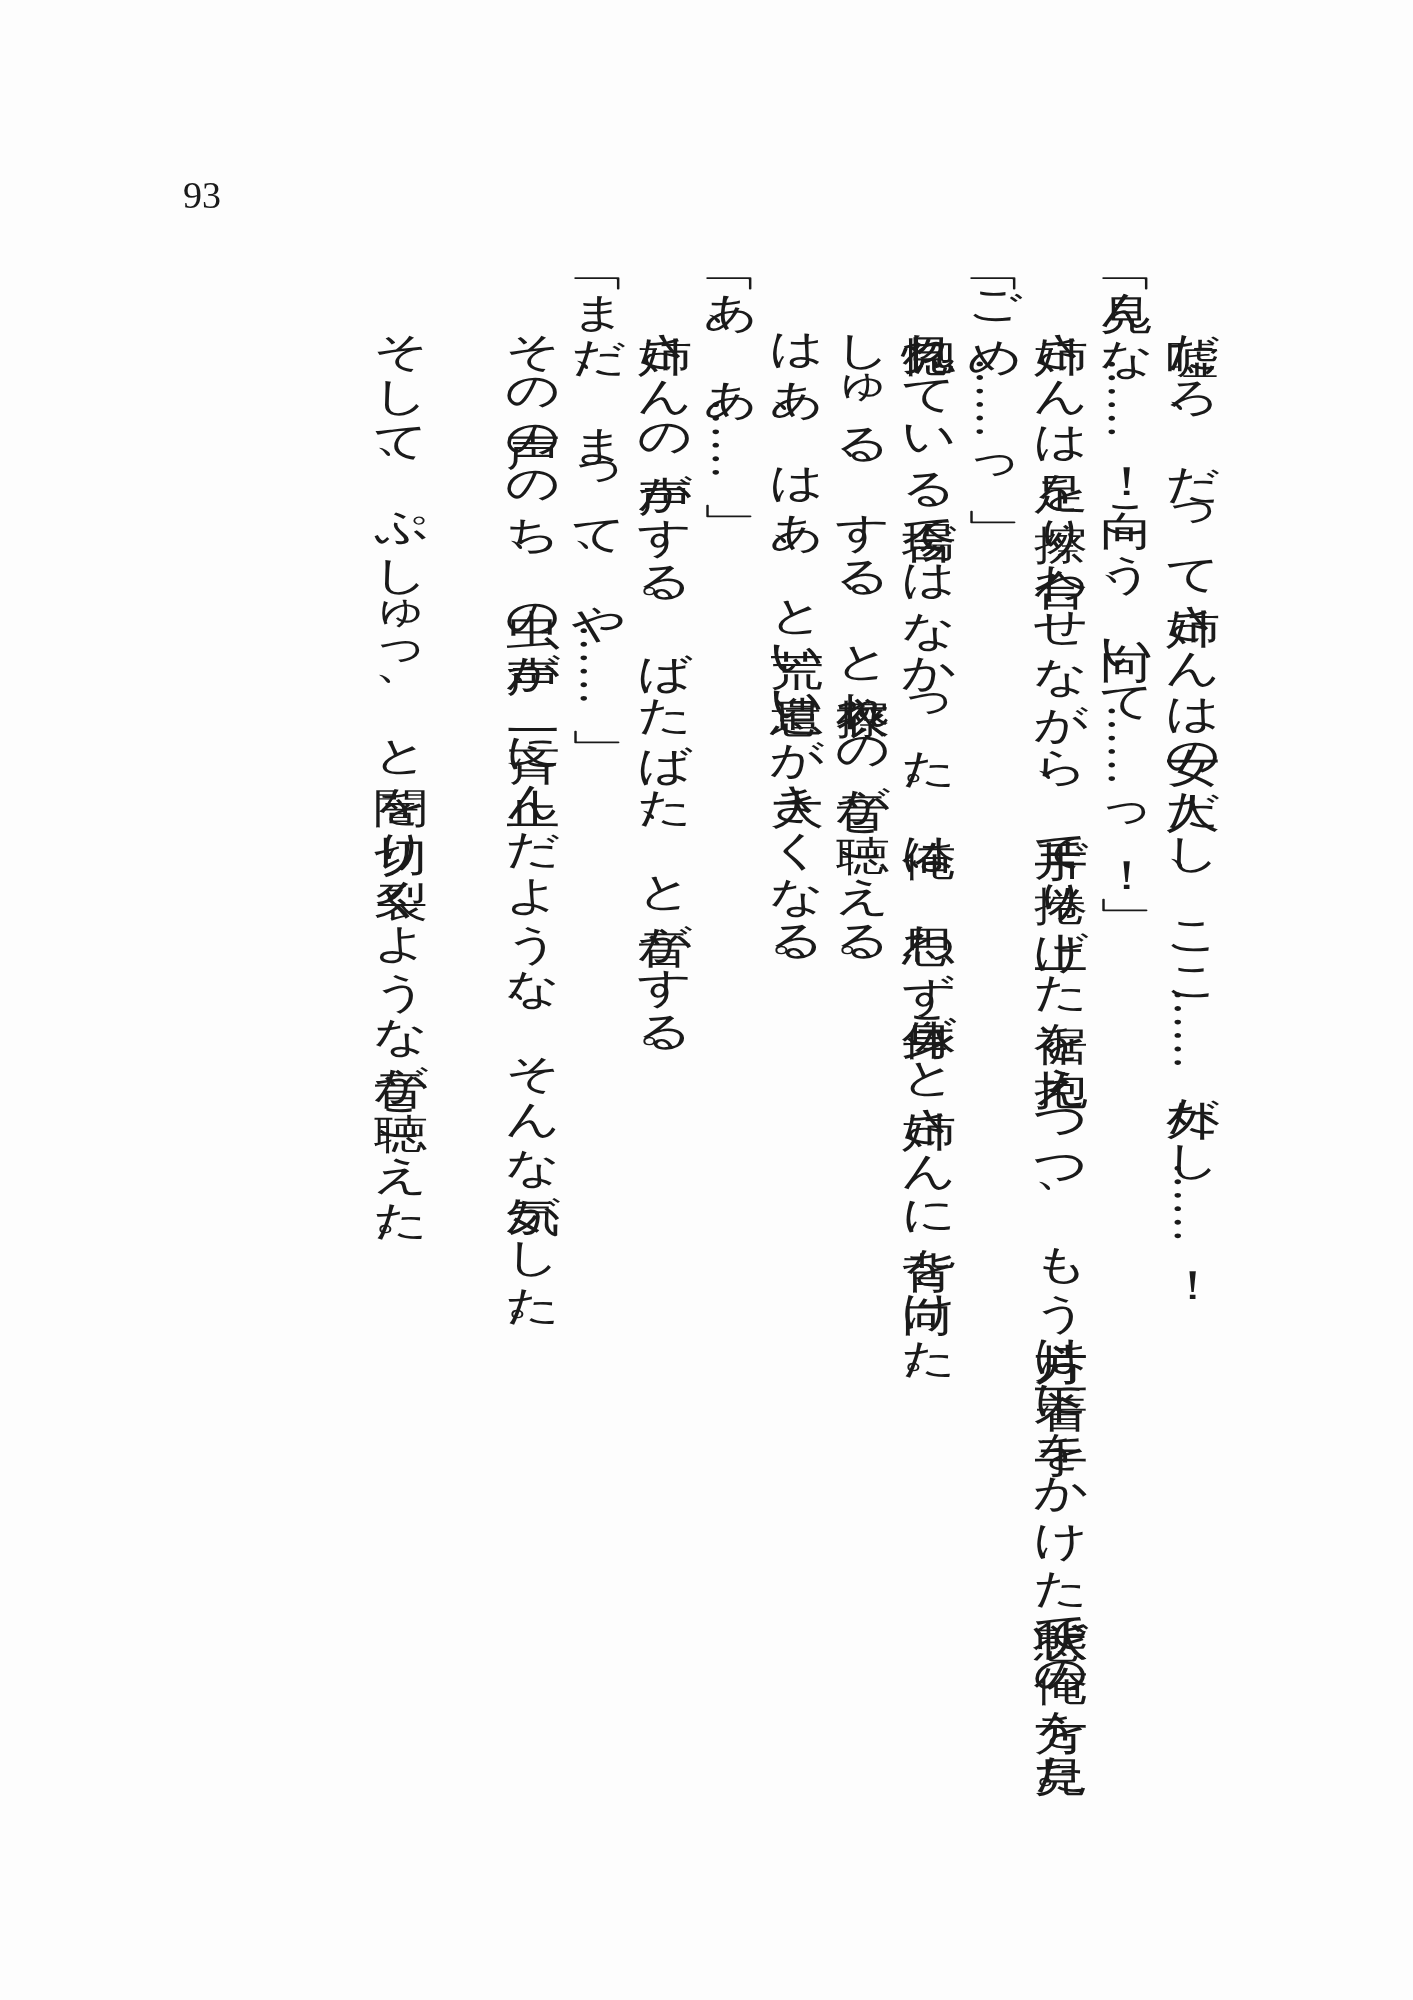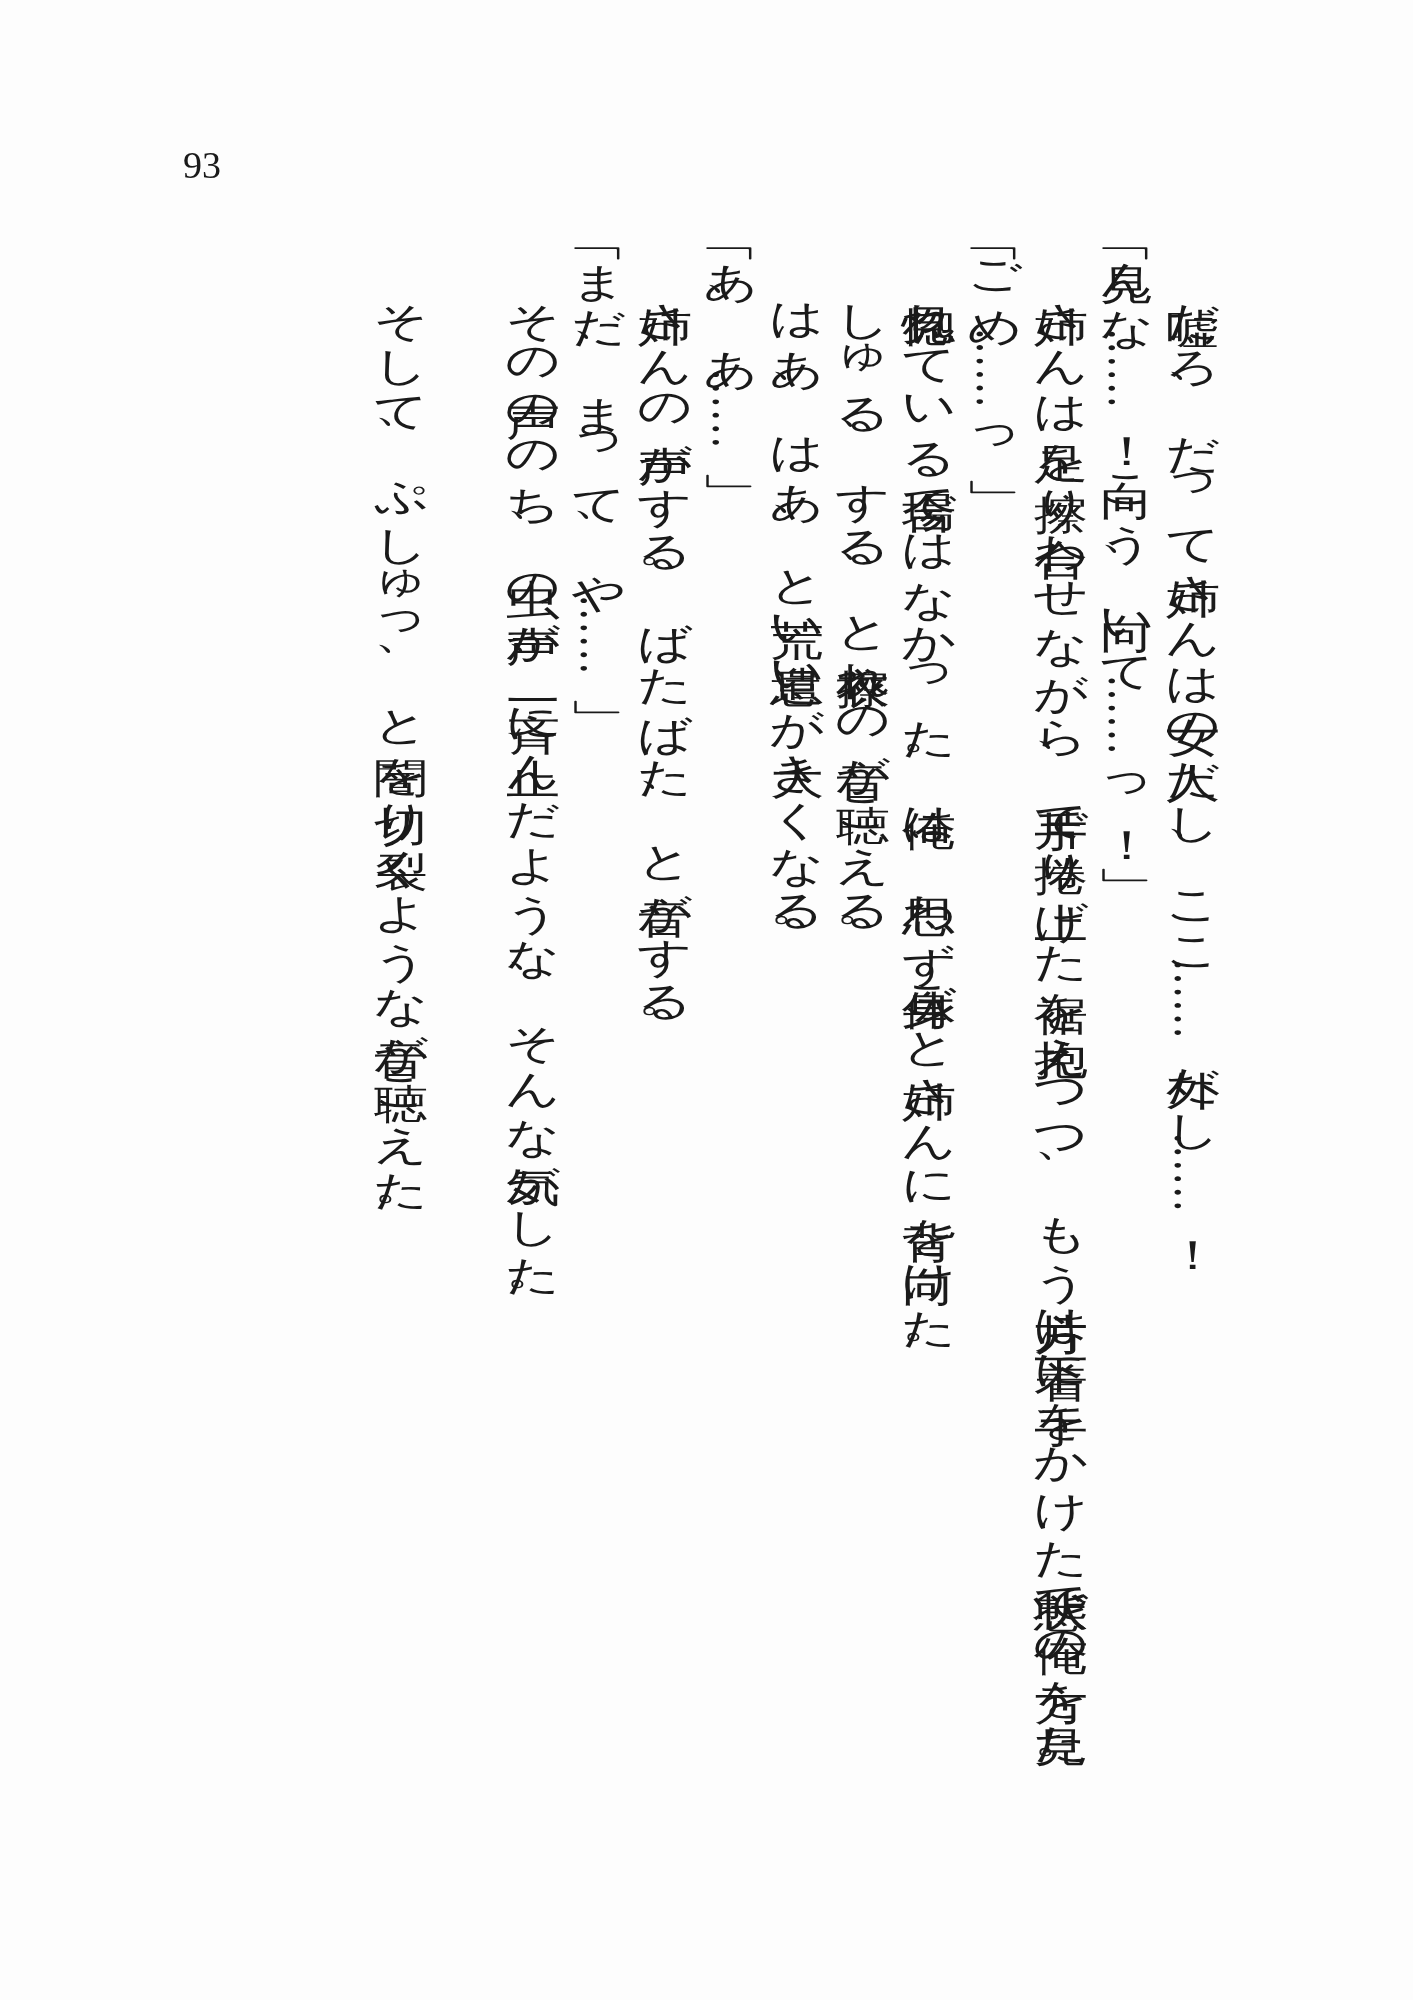--- a/index.html
+++ b/index.html
@@ -10,20 +10,21 @@
     width: 1413px;
     height: 2000px;
     position: relative;
     overflow: hidden;
     background: var(--page-bg, #fdfdfd);
     font-family: "Liberation Serif", "DejaVu Serif", serif;
   }
   .page {
     position: absolute;
     inset: 0;
+    margin-top: 30px;
   }
   .page-number {
     position: absolute;
     left: 183px;
     top: 146px;
     font-size: 38px;
     line-height: 1;
     color: var(--ink, #1a1a1a);
   }
   

